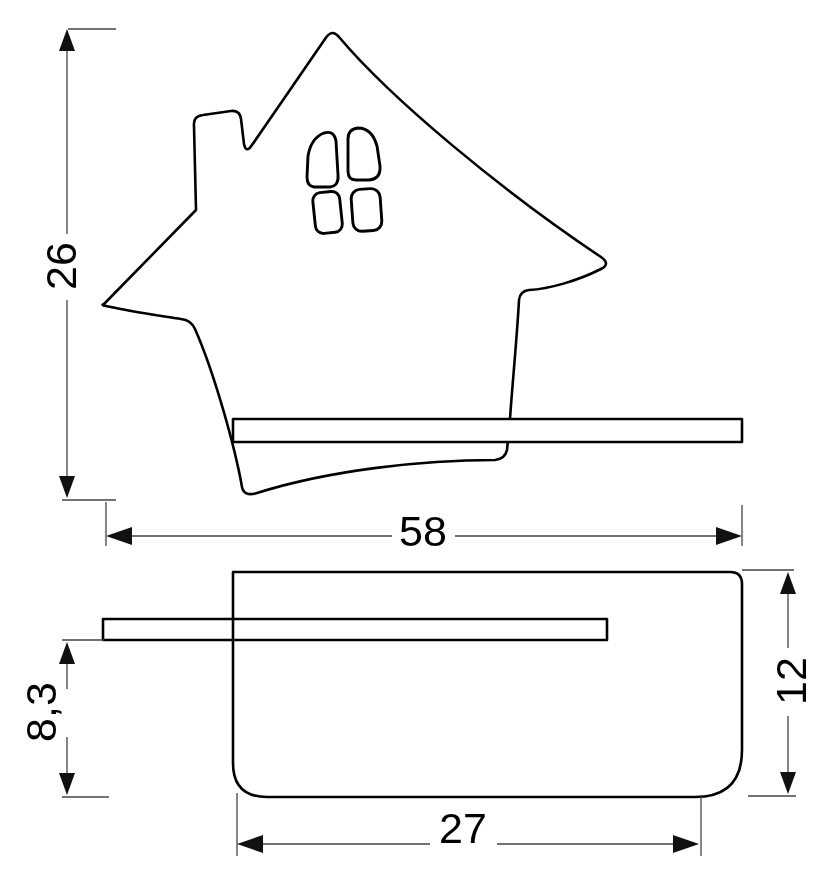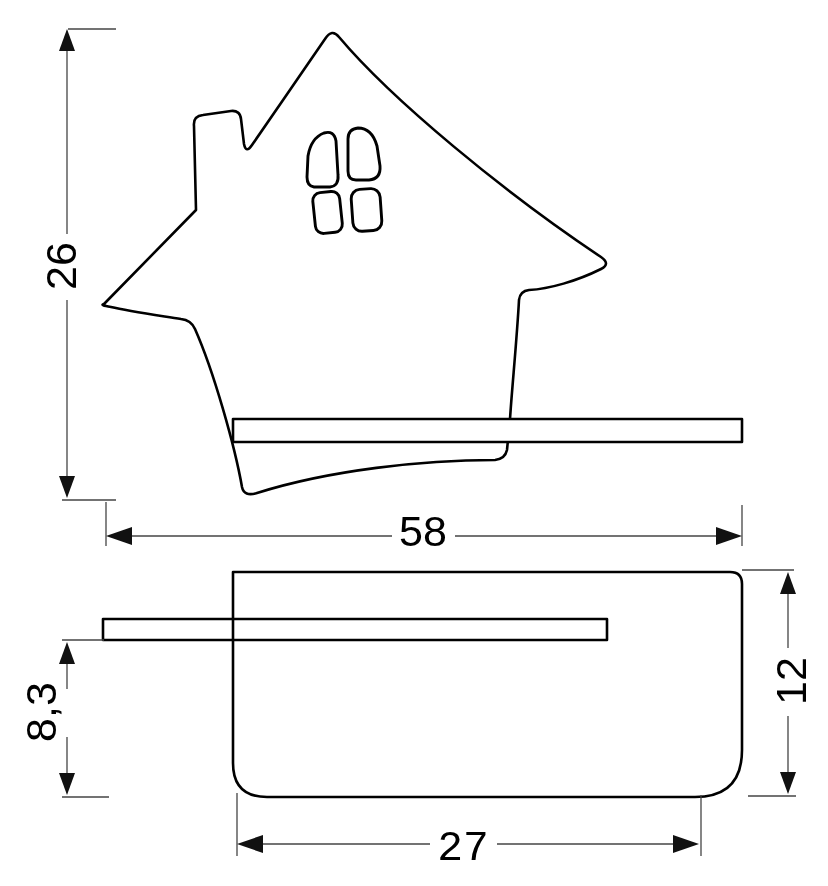--- a/index.html
+++ b/index.html
@@ -125,14 +125,14 @@
   </svg>
 
   <div class="dim-label vert" style="left:61px;top:266px;">26</div>
 
   <div class="dim-label" style="left:423px;top:531px;">58</div>
 
   <div class="dim-label vert" style="left:41px;top:712px;">8,3</div>
 
   <div class="dim-label vert" style="left:791px;top:681px;">12</div>
 
-  <div class="dim-label" style="left:463px;top:848px;font-family:Liberation Mono, monospace;">27</div>
+  <div class="dim-label" style="left:463px;top:828px;">27</div>
 </div>
 
 </body></html>

